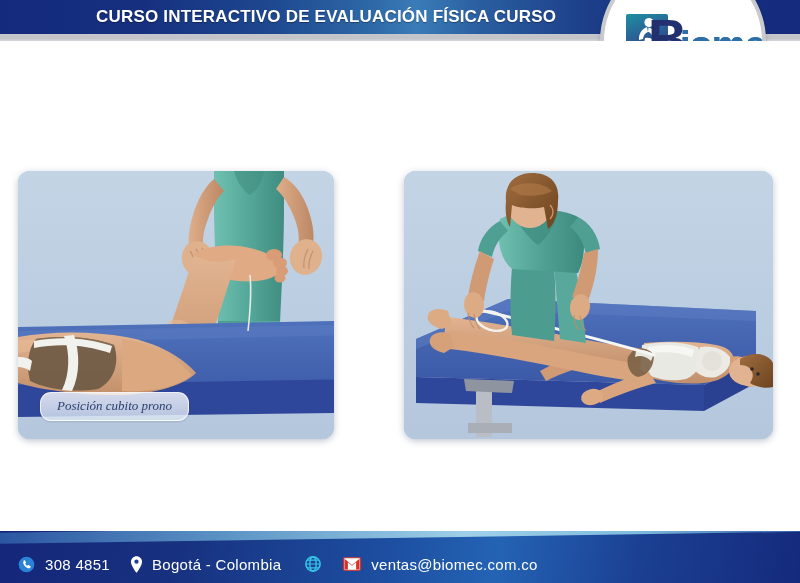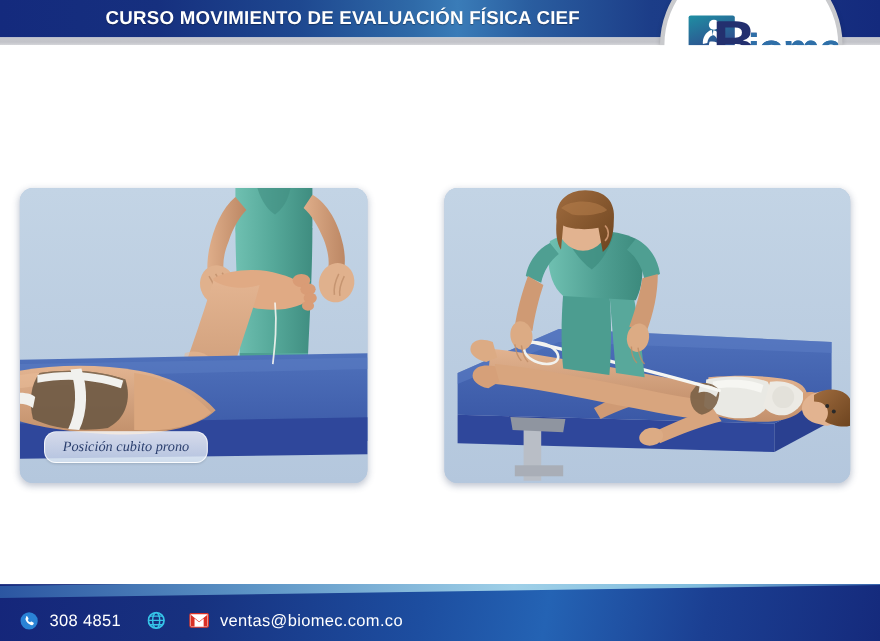--- a/index.html
+++ b/index.html
@@ -132,21 +132,21 @@
   .ftext{
     color:#ffffff;font-size:15px;letter-spacing:.3px;
     font-family:"Liberation Sans", sans-serif;
   }
   .ficon{display:inline-flex;align-items:center;justify-content:center;flex:none;}
 </style>
 </head>
 <body>
 
 <div class="header-bar">
-  <div class="header-title">CURSO MOVIMIENTO DE EVALUACIÓN FÍSICA CIEF</div>
+  <div class="header-title">CURSO INTERACTIVO DE EVALUACIÓN FÍSICA CURSO</div>
 </div>
 <div class="header-greyband"></div>
 
 <div class="logo-badge">
   <div class="logo-inner">
     <div class="logo-wordmark">
       <div class="logo-b-block"></div>
       <span class="logo-runner">
         <svg width="36" height="50" viewBox="0 0 36 50">
           <g fill="#ffffff">
@@ -383,20 +383,29 @@
       <span class="ficon">
         <svg width="17" height="17" viewBox="0 0 20 20">
           <circle cx="10" cy="10" r="9.2" fill="#2a83d6"></circle>
           <path d="M6.6 5.4c.5-.5 1.3-.4 1.7.2l.9 1.4c.3.5.2 1.1-.2 1.5l-.5.5c.5 1.1 1.4 2 2.5 2.5l.5-.5c.4-.4 1-.5 1.5-.2l1.4.9c.6.4.7 1.2.2 1.7l-.6.6c-.6.6-1.4.7-2.2.4-2.6-1-4.6-3-5.6-5.6-.3-.8-.2-1.6.4-2.2z" fill="#ffffff"></path>
         </svg>
       </span>
       <span class="ftext" style="margin-left:10px;">308 4851</span>
     </div>
 
 
+    <div class="fitem" style="margin-left:20px;">
+      <span class="ficon">
+        <svg width="13" height="17" viewBox="0 0 14 18">
+          <path d="M7 0C3.7 0 1 2.7 1 6c0 4.3 6 12 6 12s6-7.7 6-12c0-3.3-2.7-6-6-6z" fill="#ffffff"></path>
+          <circle cx="7" cy="6" r="2.3" fill="#1b3f92"></circle>
+        </svg>
+      </span>
+      <span class="ftext" style="margin-left:9px;">Bogotá - Colombia</span>
+    </div>
 
     <div class="fitem" style="margin-left:24px;">
       <span class="ficon">
         <svg width="16" height="16" viewBox="0 0 18 18">
           <circle cx="9" cy="9" r="8" fill="none" stroke="#36c4e8" stroke-width="1.8"></circle>
           <ellipse cx="9" cy="9" rx="3.6" ry="8" fill="none" stroke="#36c4e8" stroke-width="1.5"></ellipse>
           <path d="M1 9h16M2.3 4.6h13.4M2.3 13.4h13.4" stroke="#36c4e8" stroke-width="1.4"></path>
         </svg>
       </span>
     </div>

